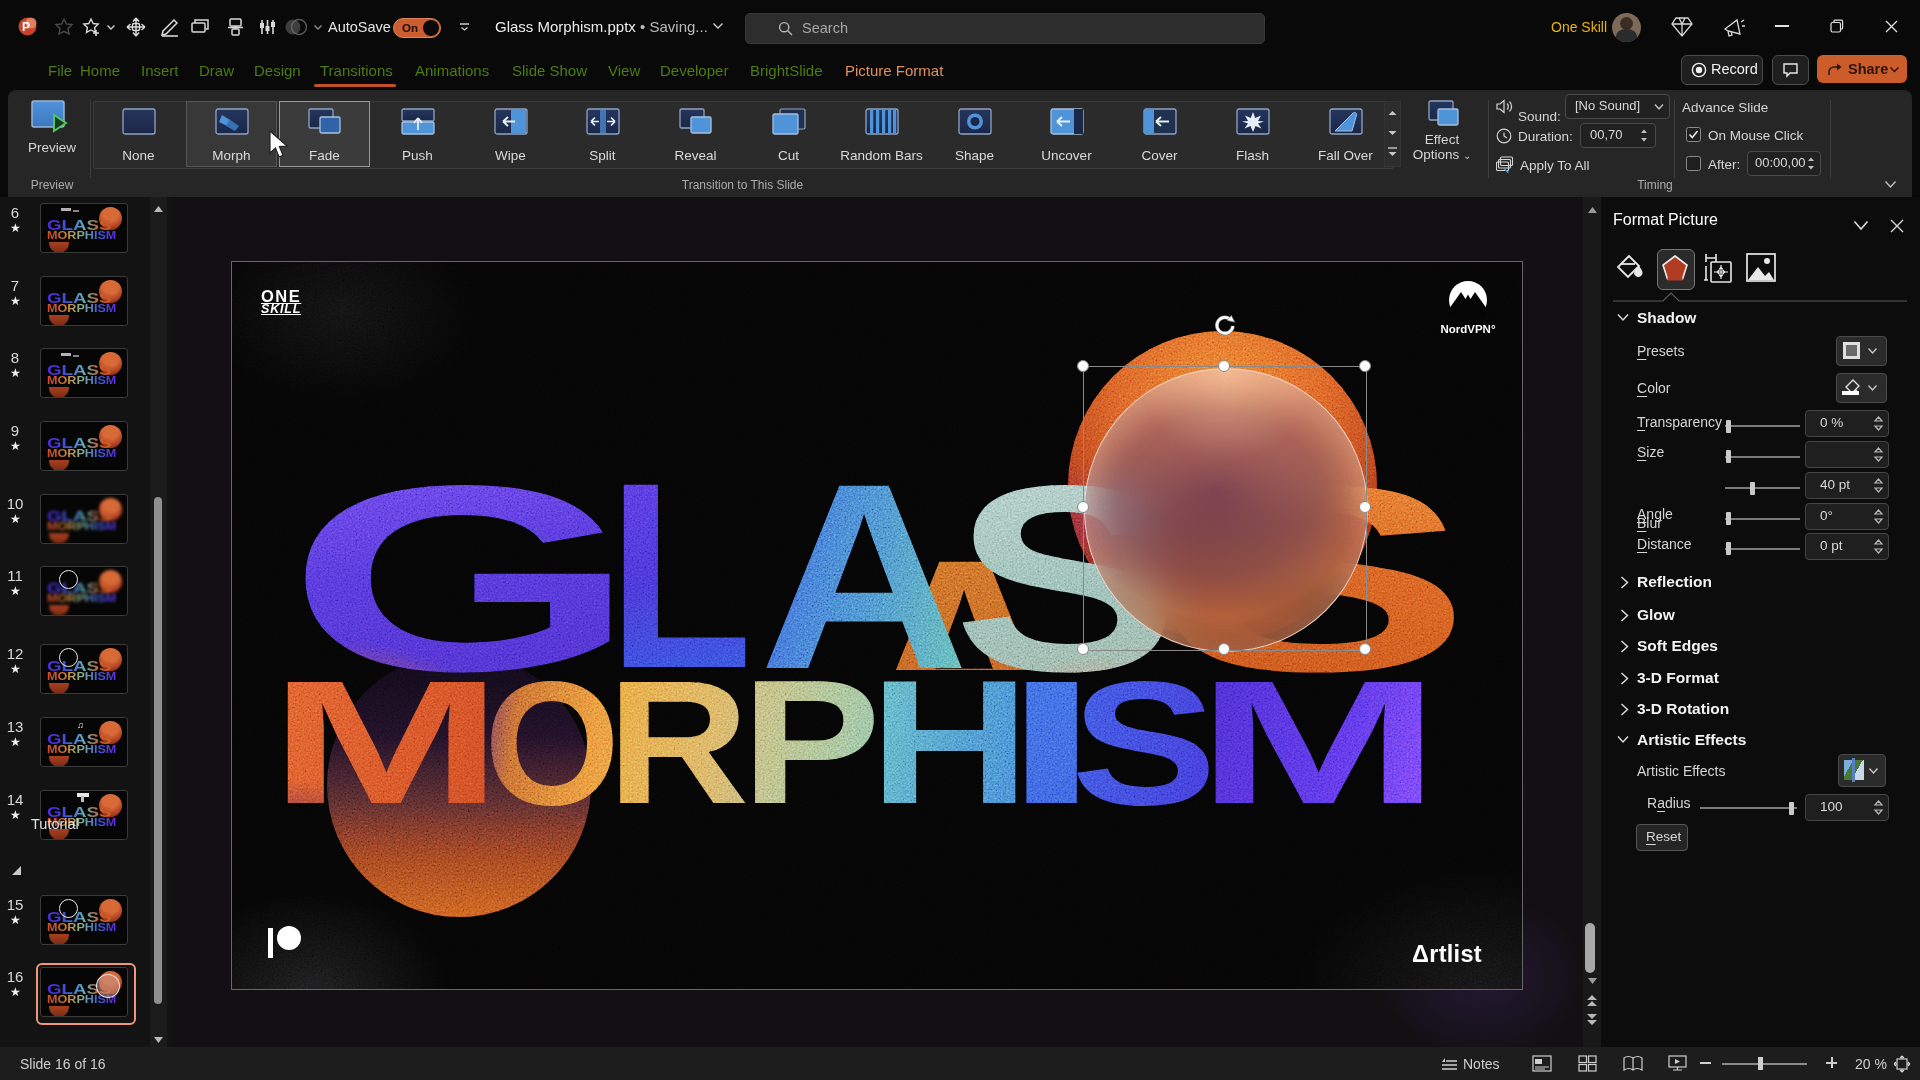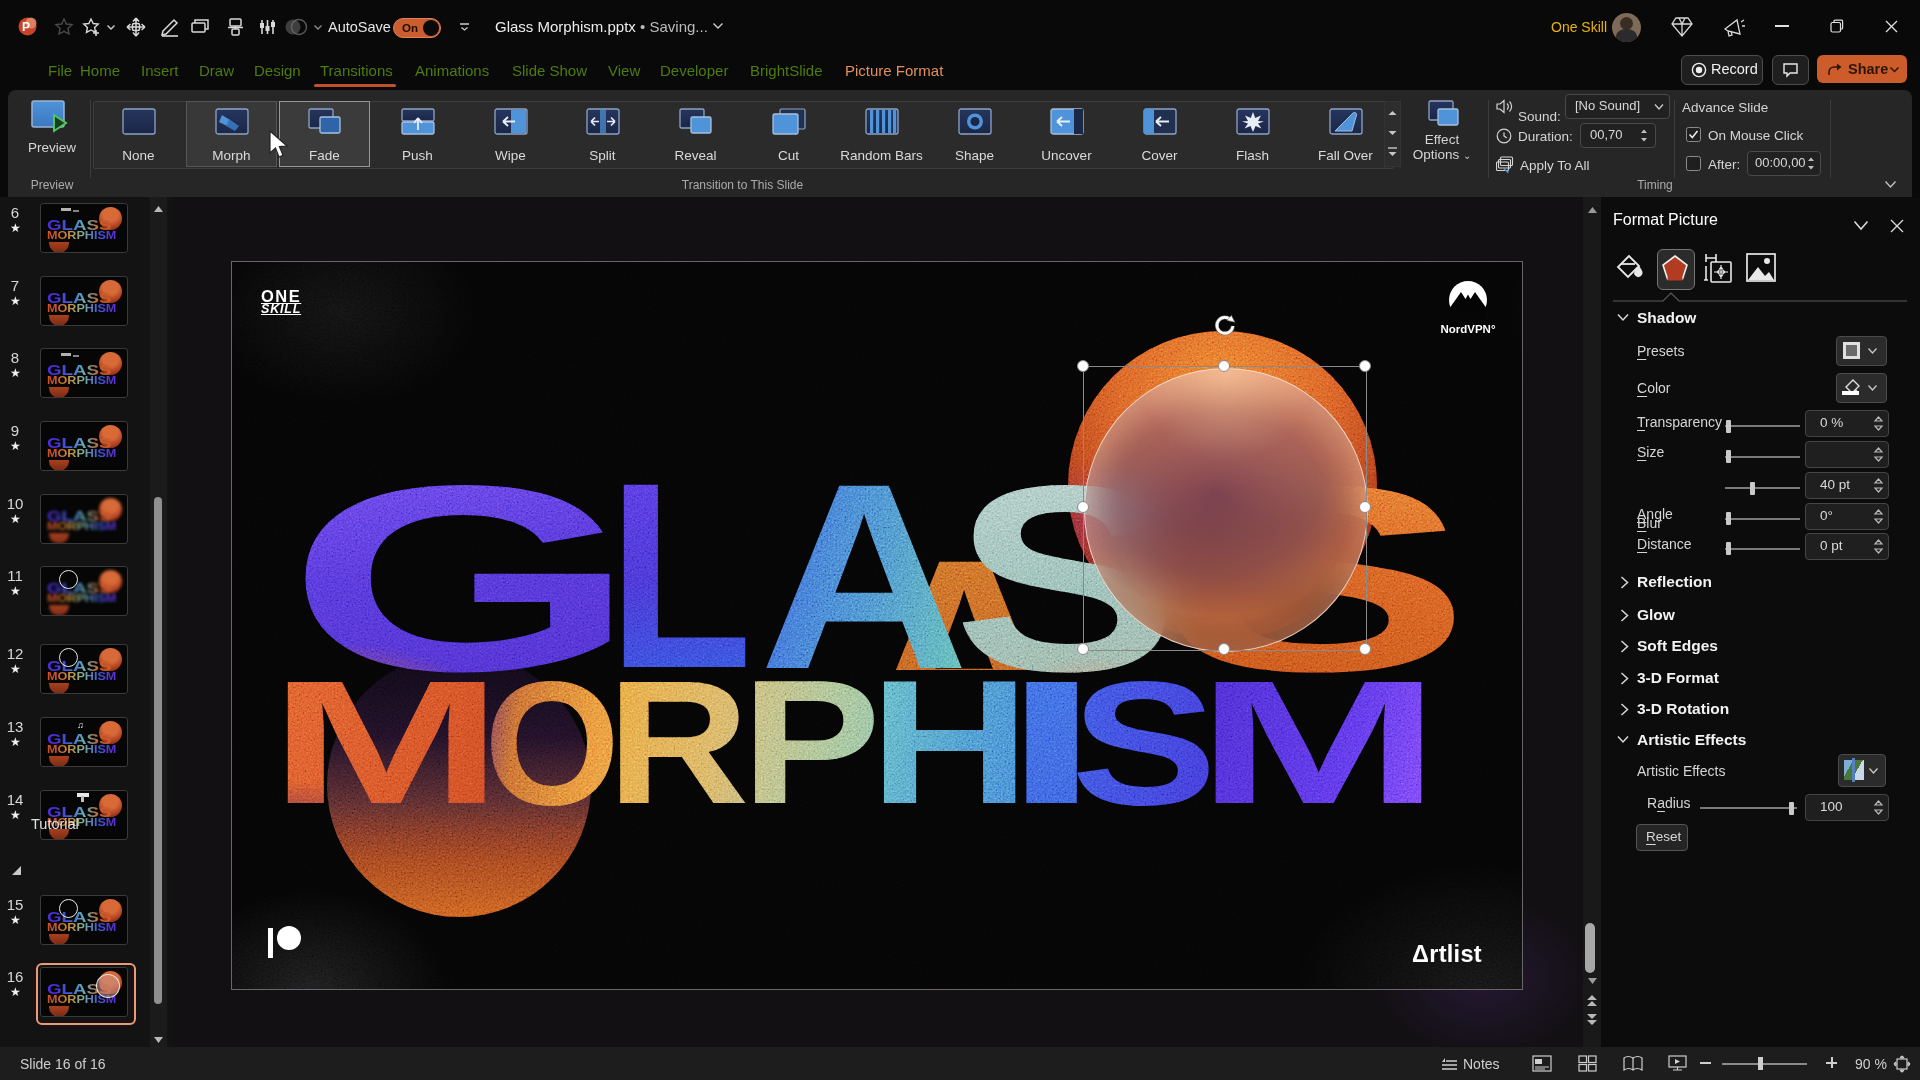--- a/index.html
+++ b/index.html
@@ -113,20 +113,27 @@
         <span class="on">On</span>
         <span class="knob"></span>
       </div>
       <svg class="abs" style="left:458px;top:22px" width="13" height="10" viewBox="0 0 13 10">
         <path d="M2 2h9M3.5 5.5L6.5 8l3-2.5" stroke="#cdcdcd" stroke-width="1.3" fill="none"></path>
       </svg>
       <div class="abs" id="fname">Glass Morphism.pptx <span style="color:#bbb">• Saving...</span></div>
       <svg class="abs" style="left:712px;top:22px" width="12" height="8" viewBox="0 0 12 8">
         <path d="M1.5 1.5L6 6l4.5-4.5" stroke="#cdcdcd" stroke-width="1.4" fill="none"></path>
       </svg>
+      <div class="abs" id="searchbox">
+<svg class="abs" style="left:32px;top:7px" width="15" height="15" viewBox="0 0 15 15">
+          <circle cx="6.2" cy="6.2" r="4.6" fill="none" stroke="#b8b8b8" stroke-width="1.4"></circle>
+          <path d="M9.8 9.8L14 14" stroke="#b8b8b8" stroke-width="1.4"></path>
+        </svg>
+<span class="abs" style="left:56px;top:6px;font-size:14.5px;color:#a8a8a8;">Search</span>
+      </div>
       <div class="abs" id="oneskill">One Skill</div>
       <div class="abs" style="left:1612px;top:13px;width:29px;height:29px;border-radius:50%;background:#7d6a58;overflow:hidden;">
 <div class="abs" style="left:8px;top:4px;width:13px;height:13px;border-radius:50%;background:#3a2e24;"></div>
 <div class="abs" style="left:4px;top:16px;width:21px;height:14px;border-radius:50% 50% 0 0;background:#2b2b2e;"></div>
       </div>
       <svg class="abs" style="left:1670px;top:16px" width="24" height="22" viewBox="0 0 24 22">
         <path d="M6 2h12l4 6-10 12L2 8z M2 8h20 M9 2l3 6 3-6 M12 8l0 11" fill="none" stroke="#d8d8d8" stroke-width="1.3"></path>
       </svg>
       <svg class="abs" style="left:1722px;top:16px" width="24" height="22" viewBox="0 0 24 22">
         <path d="M3 13l12-9 3 14-12-3z M6 15l1 5 3-1-1-4" fill="none" stroke="#d8d8d8" stroke-width="1.3"></path>
@@ -765,17 +772,17 @@
     <svg class="abs" style="left:1668px;top:1055px" width="19" height="17" viewBox="0 0 19 17">
 <rect x="1" y="1" width="17" height="11" fill="none" stroke="#cfcfcf" stroke-width="1.2"></rect>
 <path d="M7 4l5 2.5L7 9z" fill="#cfcfcf"></path>
       <path d="M9.5 12v3M5 15h9" stroke="#cfcfcf" stroke-width="1.2"></path>
     </svg>
     <div class="abs" style="left:1700px;top:1062px;width:11px;height:2px;background:#cfcfcf;"></div>
     <div class="abs" style="left:1722px;top:1063px;width:85px;height:1.5px;background:#8a8a8a;"></div>
     <div class="abs" style="left:1758px;top:1057px;width:5px;height:13px;background:#cfcfcf;"></div>
     <div class="abs" style="left:1826px;top:1062px;width:11px;height:2px;background:#cfcfcf;"></div>
     <div class="abs" style="left:1831px;top:1057px;width:2px;height:11px;background:#cfcfcf;"></div>
-    <div class="sbtext abs" style="left:1855px;top:1056px;">90 %</div>
+    <div class="sbtext abs" style="left:1855px;top:1056px;">20 %</div>
     <svg class="abs" style="left:1893px;top:1055px" width="18" height="18" viewBox="0 0 18 18">
 <rect x="4" y="4" width="10" height="10" fill="none" stroke="#cfcfcf" stroke-width="1.2"></rect>
 <path d="M9 1v3M9 14v3M1 9h3M14 9h3M9 1l-2 2M9 1l2 2M9 17l-2-2M9 17l2-2M1 9l2-2M1 9l2 2M17 9l-2-2M17 9l-2 2" stroke="#cfcfcf" stroke-width="1.1"></path>
     </svg>
   </div>
 </body></html>

